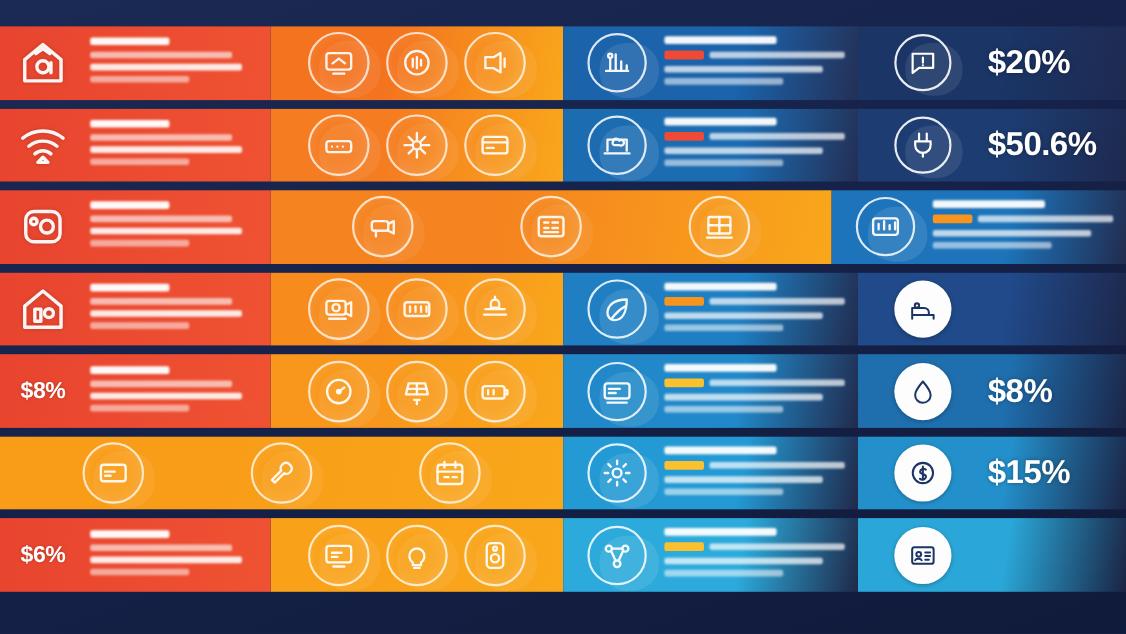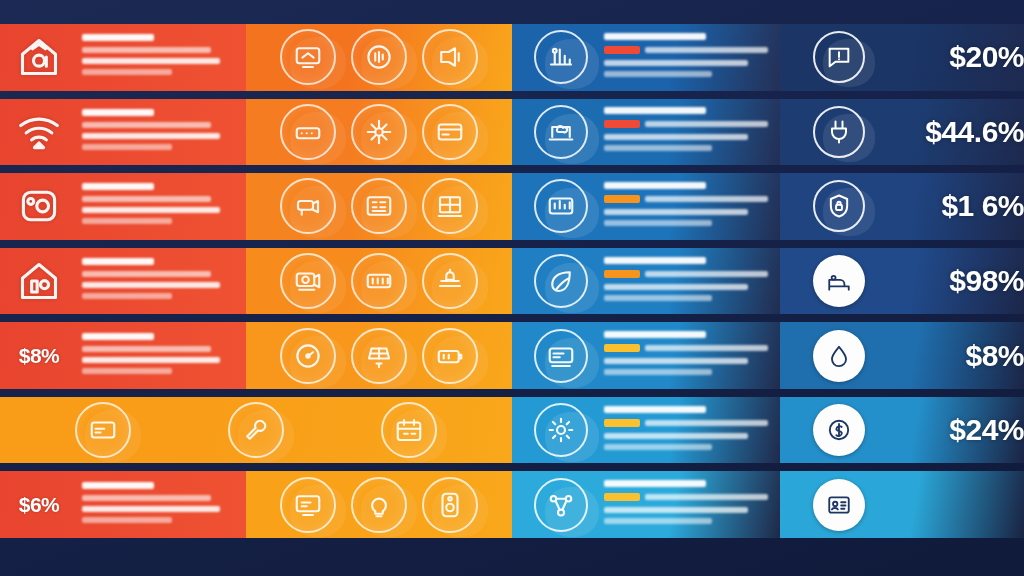--- a/index.html
+++ b/index.html
@@ -23,21 +23,20 @@
     display:flex; flex-direction:column;
     padding:24px 0 38px 0;
     gap:8px;
   }
   .row{
     position:relative;
     flex:1 1 0;
     display:flex;
     min-height:0;
     filter:blur(.25px);
-    text-align:right;
   }
   
   .panel-red{
     width:246px; flex:0 0 246px;
     display:flex; align-items:center;
     position:relative;
     overflow:hidden;
   }
   .red-ico{
     width:78px; flex:0 0 78px;
@@ -273,21 +272,21 @@
       </div>
       <div class="panel-dark" style="background: linear-gradient(100deg, rgb(29, 61, 114) 0%, rgb(29, 61, 114) 55%, rgba(255, 255, 255, 0.04) 100%);">
         <div class="dark-ico">
           <div class="ring">
             <svg viewBox="0 0 24 24">
               <path fill="none" stroke="currentColor" stroke-width="1.7" stroke-linecap="round" stroke-linejoin="round" d="M9 3v6M15 3v6M6 9h12v3a6 6 0 0 1-12 0z"></path>
               <path fill="none" stroke="currentColor" stroke-width="1.7" stroke-linecap="round" stroke-linejoin="round" d="M12 18v3"></path>
             </svg>
           </div>
         </div>
-        <div class="dark-stat">$44.6%</div>
+        <div class="dark-stat">$50.6%</div>
       </div>
     </div>
     <div class="row" id="row-3">
       <div class="panel-red" style="background: linear-gradient(95deg, rgb(232, 68, 47) 0%, rgb(239, 82, 50) 100%);">
         <div class="red-ico">
           <svg viewBox="0 0 24 24">
             <rect x="3.5" y="4.5" width="17" height="15" rx="4" fill="none" stroke="currentColor" stroke-width="1.7" stroke-linecap="round" stroke-linejoin="round"></rect>
             <circle cx="14" cy="12" r="3.2" fill="none" stroke="currentColor" stroke-width="1.7" stroke-linecap="round" stroke-linejoin="round"></circle>
             <circle cx="7.5" cy="9.5" r="1.6" fill="none" stroke="currentColor" stroke-width="1.7" stroke-linecap="round" stroke-linejoin="round"></circle>
           </svg>
@@ -333,32 +332,20 @@
           <span class="lbl">ALERTS 24/7</span>
           <div class="tline head" style="width: 62%; background: rgba(255, 255, 255, 0.95); height: 7px;"></div>
           <div class="tagrow">
             <div class="tag" style="background: rgb(247, 148, 30);"></div>
             <div class="tagtx" style="background: rgba(255, 255, 255, 0.7);"></div>
           </div>
           <div class="tline" style="width: 88%; background: rgba(255, 255, 255, 0.72);"></div>
           <div class="tline" style="width: 66%; background: rgba(255, 255, 255, 0.55);"></div>
         </div>
       </div>
-      <div class="panel-dark" style="background: linear-gradient(100deg, rgb(31, 68, 128) 0%, rgb(31, 68, 128) 55%, rgba(255, 255, 255, 0.04) 100%);">
-        <div class="dark-ico">
-          <div class="ring">
-            <svg viewBox="0 0 24 24">
-              <path fill="none" stroke="currentColor" stroke-width="1.7" stroke-linecap="round" stroke-linejoin="round" d="M12 3l7 3v6c0 5-3.4 8-7 9-3.6-1-7-4-7-9V6z"></path>
-              <rect x="9.5" y="11" width="5" height="4.5" rx="1" fill="none" stroke="currentColor" stroke-width="1.7" stroke-linecap="round" stroke-linejoin="round"></rect>
-              <path fill="none" stroke="currentColor" stroke-width="1.7" stroke-linecap="round" stroke-linejoin="round" d="M10.6 11V9.8a1.4 1.4 0 0 1 2.8 0V11"></path>
-            </svg>
-          </div>
-        </div>
-        <div class="dark-stat">$1 6%</div>
-      </div>
     </div>
     <div class="row" id="row-4">
       <div class="panel-red" style="background: linear-gradient(95deg, rgb(232, 68, 47) 0%, rgb(239, 82, 50) 100%);">
         <div class="red-ico">
           <svg viewBox="0 0 24 24">
             <path fill="none" stroke="currentColor" stroke-width="1.7" stroke-linecap="round" stroke-linejoin="round" d="M3 10.5 12 3l9 7.5V21H3z"></path>
             <rect x="8" y="12" width="3" height="6" fill="none" stroke="currentColor" stroke-width="1.7" stroke-linecap="round" stroke-linejoin="round"></rect>
             <circle cx="15" cy="14" r="2.2" fill="none" stroke="currentColor" stroke-width="1.7" stroke-linecap="round" stroke-linejoin="round"></circle>
           </svg>
         </div>
@@ -414,21 +401,20 @@
       </div>
       <div class="panel-dark" style="background: linear-gradient(100deg, rgb(33, 74, 138) 0%, rgb(33, 74, 138) 55%, rgba(255, 255, 255, 0.04) 100%);">
         <div class="dark-ico">
           <div class="disc">
             <svg viewBox="0 0 24 24">
               <path fill="none" stroke="currentColor" stroke-width="1.7" stroke-linecap="round" stroke-linejoin="round" d="M3 17v-6h10a4 4 0 0 1 4 4v2M3 17h18M3 20v-3M21 20v-3"></path>
               <circle cx="7" cy="9" r="1.8" fill="none" stroke="currentColor" stroke-width="1.7" stroke-linecap="round" stroke-linejoin="round"></circle>
             </svg>
           </div>
         </div>
-        <div class="dark-stat">$98%</div>
       </div>
     </div>
     <div class="row" id="row-5">
       <div class="panel-red" style="background: linear-gradient(95deg, rgb(232, 68, 47) 0%, rgb(239, 82, 50) 100%);">
         <div class="red-stat">$8%</div>
         <div class="red-text">
           <span class="lbl">ENERGY SAVINGS</span>
           <div class="tline head" style="width: 48%; background: rgba(255, 255, 255, 0.96); height: 7px;"></div>
           <div class="tline" style="width: 86%; background: rgba(255, 255, 255, 0.62);"></div>
           <div class="tline" style="width: 92%; background: rgba(255, 255, 255, 0.88);"></div>
@@ -529,21 +515,21 @@
       </div>
       <div class="panel-dark" style="background: linear-gradient(100deg, rgb(36, 144, 203) 0%, rgb(36, 144, 203) 55%, rgba(255, 255, 255, 0.04) 100%);">
         <div class="dark-ico">
           <div class="disc">
             <svg viewBox="0 0 24 24">
               <circle cx="12" cy="12" r="8.5" fill="none" stroke="currentColor" stroke-width="1.7" stroke-linecap="round" stroke-linejoin="round"></circle>
               <path fill="none" stroke="currentColor" stroke-width="1.7" stroke-linecap="round" stroke-linejoin="round" d="M14.5 9.2A3 3 0 0 0 9.6 11c0 2.6 5 1.5 5 4a3 3 0 0 1-5.1 1.8M12 6.5v11"></path>
             </svg>
           </div>
         </div>
-        <div class="dark-stat">$24%</div>
+        <div class="dark-stat">$15%</div>
       </div>
     </div>
     <div class="row" id="row-7">
       <div class="panel-red" style="background: linear-gradient(95deg, rgb(232, 68, 47) 0%, rgb(239, 82, 50) 100%);">
         <div class="red-stat">$6%</div>
         <div class="red-text">
           <span class="lbl">UPGRADE PATH</span>
           <div class="tline head" style="width: 48%; background: rgba(255, 255, 255, 0.96); height: 7px;"></div>
           <div class="tline" style="width: 86%; background: rgba(255, 255, 255, 0.62);"></div>
           <div class="tline" style="width: 92%; background: rgba(255, 255, 255, 0.88);"></div>

